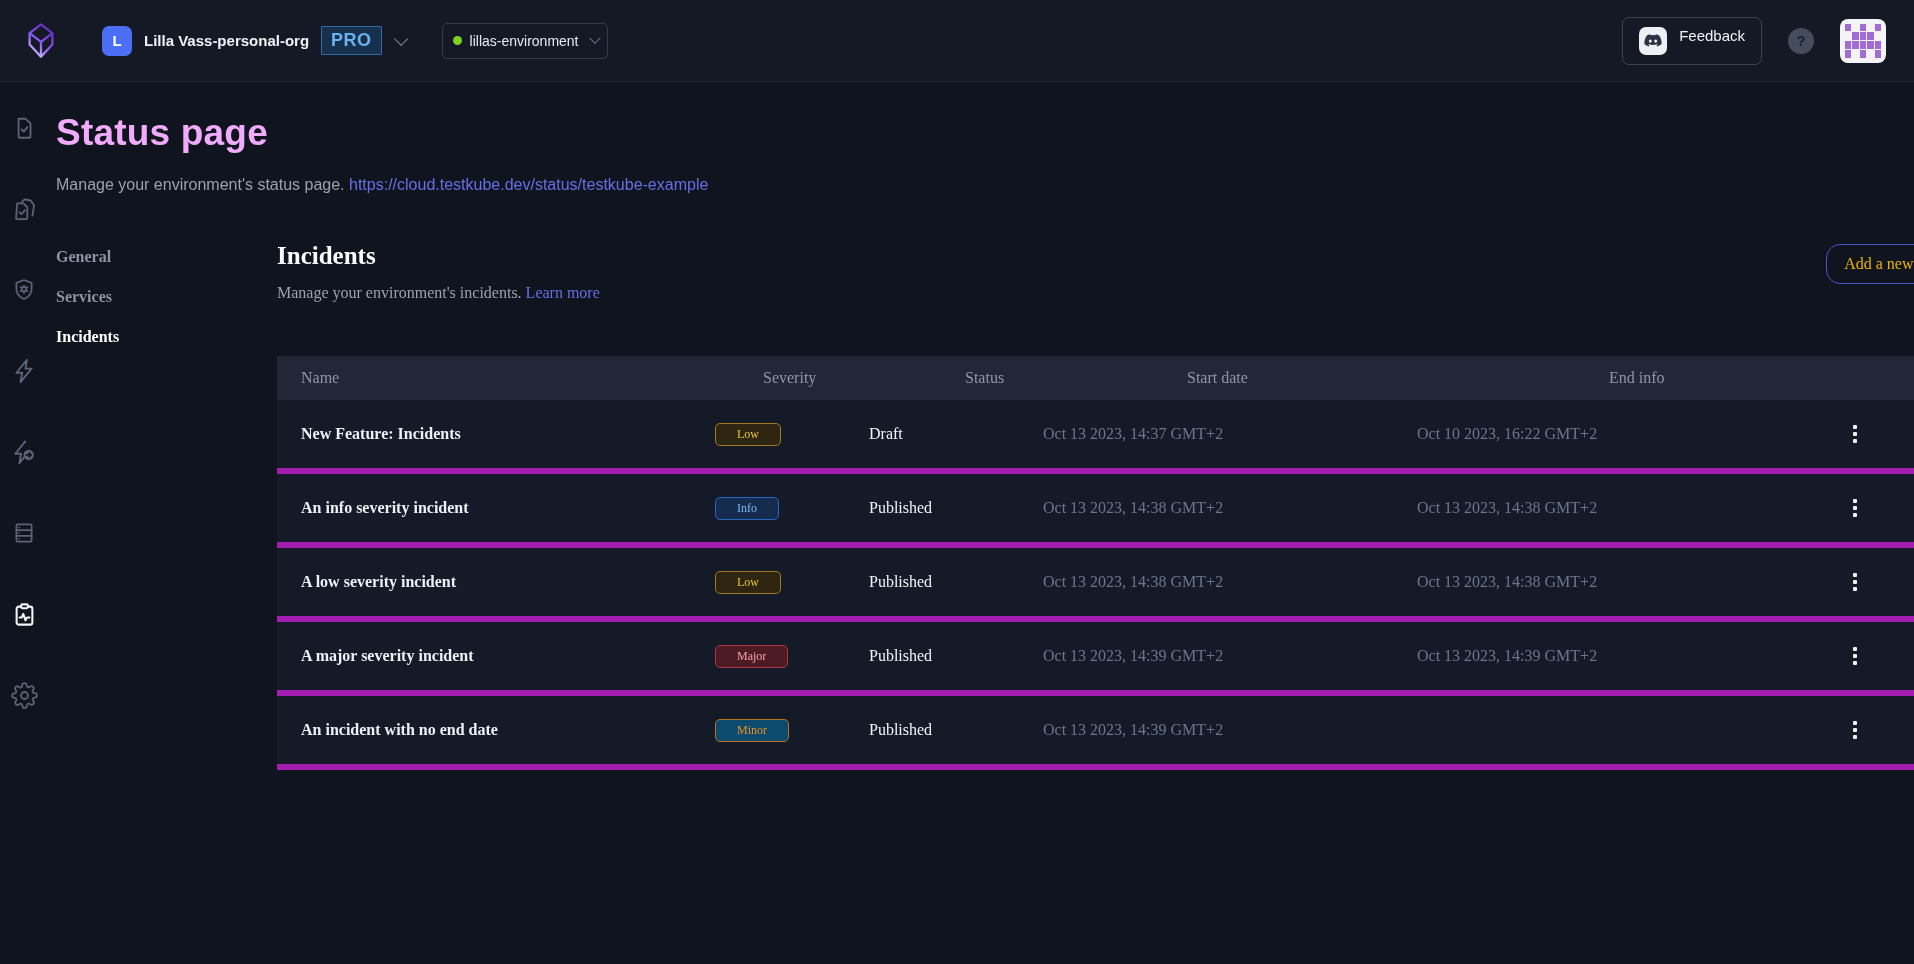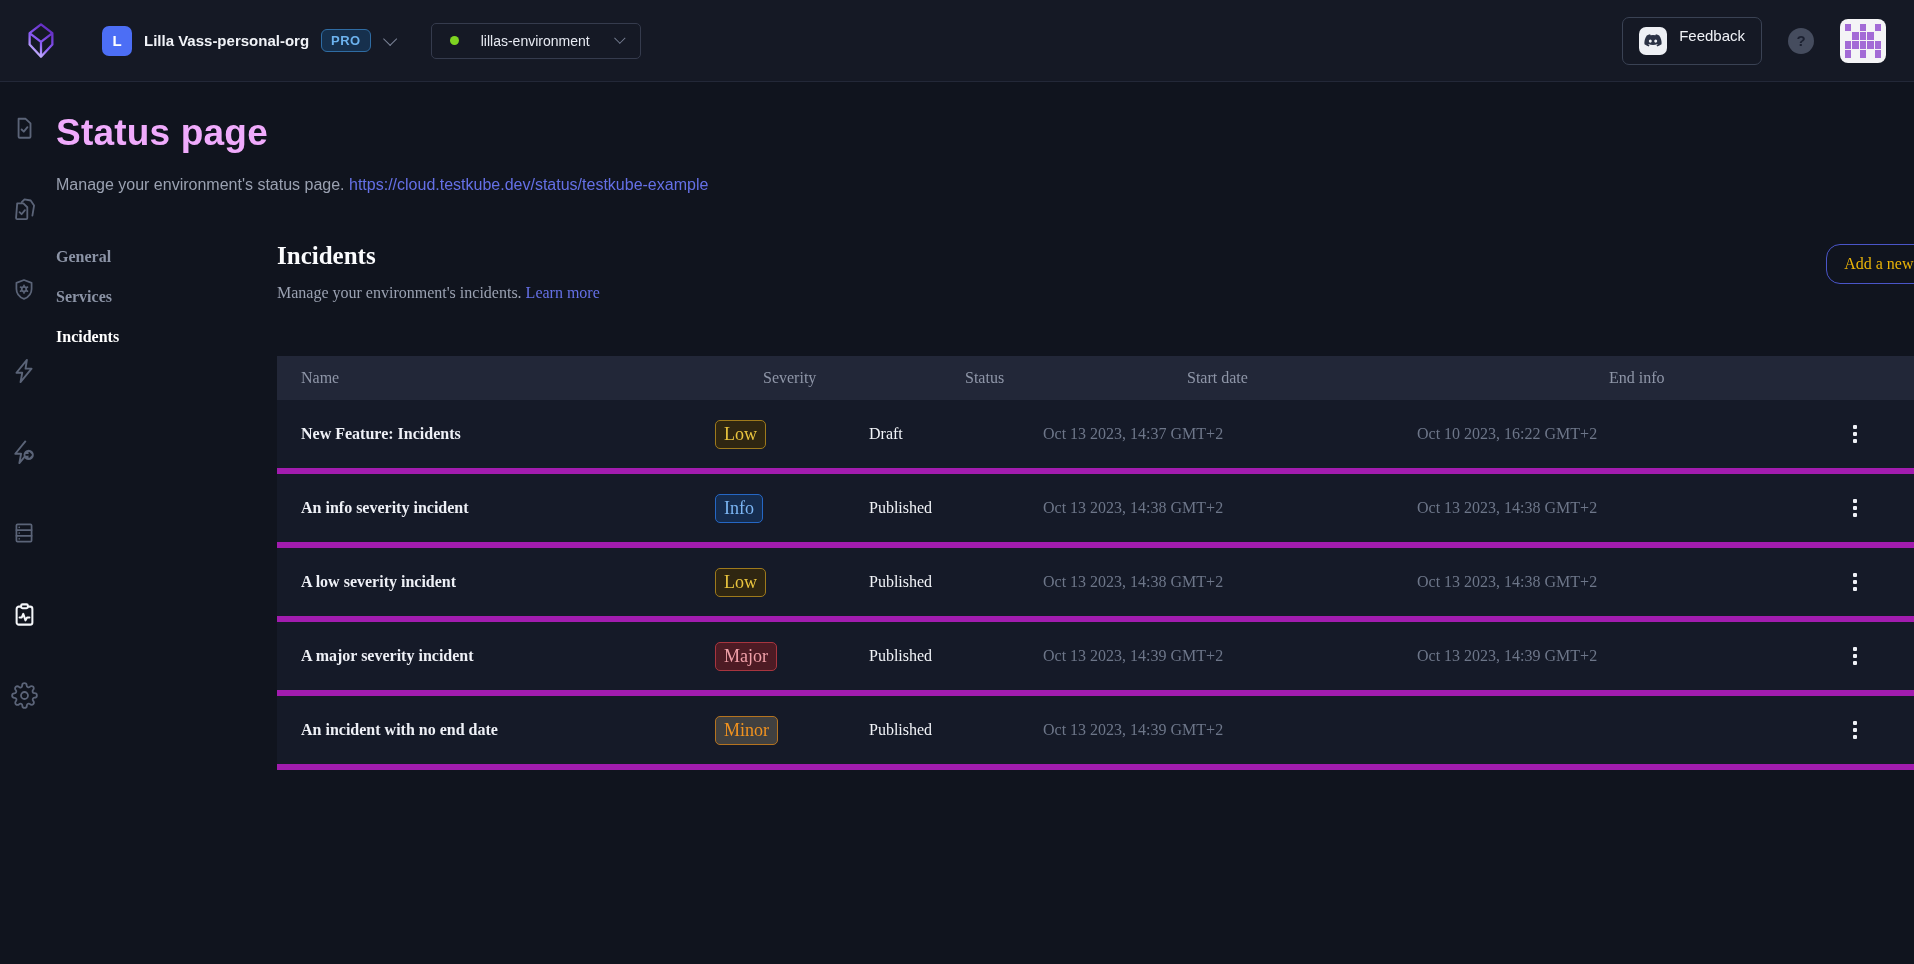--- a/index.html
+++ b/index.html
@@ -18,29 +18,29 @@
   }
   .logo { width:46px; height:46px; display:flex; align-items:center; justify-content:center; }
   .org-switcher { display:flex; align-items:center; gap:12px; margin-left:38px; cursor:pointer; }
   .org-avatar {
     width:30px; height:30px; border-radius:7px; background:#4c6ef5;
     display:flex; align-items:center; justify-content:center;
     color:#fff; font-size:15px; font-weight:700;
   }
   .org-name { font-size:15px; font-weight:600; color:#f0f2f7; }
   .pro-badge {
-    font-size:13px; font-weight:700; letter-spacing:.5px;
+    font-size:18px; font-weight:700; letter-spacing:.5px;
     color:#6cb2ee; background:#16304d; border:1px solid #2f6ca3;
-    border-radius:6px; padding:3px 9px;
+    border-radius:1px; padding:3px 9px;
   }
   .chev { width:10px; height:10px; border-right:1.8px solid #7a8296; border-bottom:1.8px solid #7a8296;
     transform:rotate(45deg) translateY(-3px); display:inline-block; }
   .env-select {
-    margin-left:38px; display:flex; align-items:center; gap:22px;
-    border:1px solid #353b4d; border-radius:5px; padding:9px 18px; cursor:pointer;
+    margin-left:38px; display:flex; align-items:center; gap:8px;
+    border:1px solid #353b4d; border-radius:5px; padding:9px 10px; cursor:pointer;
   }
   .env-dot { width:9px; height:9px; border-radius:50%; background:#7ed321; }
   .env-name { font-size:14px; color:#e7eaf2; }
   .env-select .chev { transform:rotate(45deg) translateY(-4px) scale(.8); }
   .topbar-right { margin-left:auto; display:flex; align-items:center; gap:26px; }
   .feedback-btn {
     display:flex; align-items:flex-start; gap:12px; cursor:pointer;
     border:1px solid #3a4254; border-radius:7px; padding:9px 16px; background:transparent;
   }
   .feedback-icon {
@@ -86,26 +86,26 @@
     align-items:center;
   }
   .thead { background:#222738; height:44px;gap:48px; }
   .thead .cell { font-size:16px; color:#8f96a8; font-weight:400; }
   .tbody .trow { background:#151a28; height:74px; border-bottom:6px solid #a21caf; }
   .cell { padding-left:24px; }
   .cell.name { font-size:16px; font-weight:700; color:#eef0f6; }
   .cell.status { font-size:16px; font-weight:500; color:#f2f4f8; }
   .cell.date { font-size:16px; color:#6d7689; }
   .badge {
-    display:inline-block; font-size:18px; padding:3px 8px; border-radius:5px; border:1px solid transparent;
+    display:inline-block; font-size:12px; padding:3px 21px; border-radius:5px; border:1px solid transparent;
   }
   .badge-gold   { background:#2f2611; border-color:#9e7a1c; color:#e9c43e; }
   .badge-blue   { background:#152c4e; border-color:#2567c4; color:#7cb6f4; }
   .badge-red    { background:#4d1b24; border-color:#a8353f; color:#f0a0a8; }
-  .badge-orange { background:#404040; border-color:#b5731f; color:#f0921f; }
+  .badge-orange { background:#0c4a6e; border-color:#b5731f; color:#f0921f; }
   .cell.actions { display:flex; justify-content:center; padding-left:0; }
   .kebab { background:none; border:none; cursor:pointer; display:flex; flex-direction:column; gap:3px; padding:6px; }
   .kebab span { width:4px; height:4px; background:#eef0f6; border-radius:1px; display:block; }
 </style>
 </head>
 <body>
 
 <header class="topbar">
   <div class="logo">
     <svg width="42" height="42" viewBox="0 0 48 48" fill="none">

